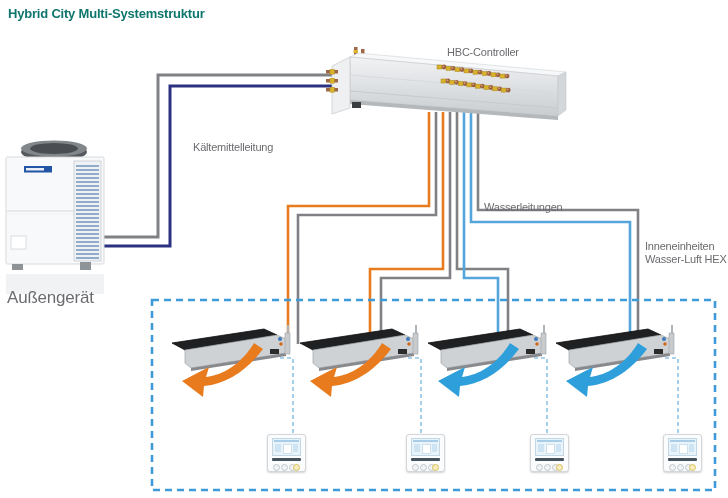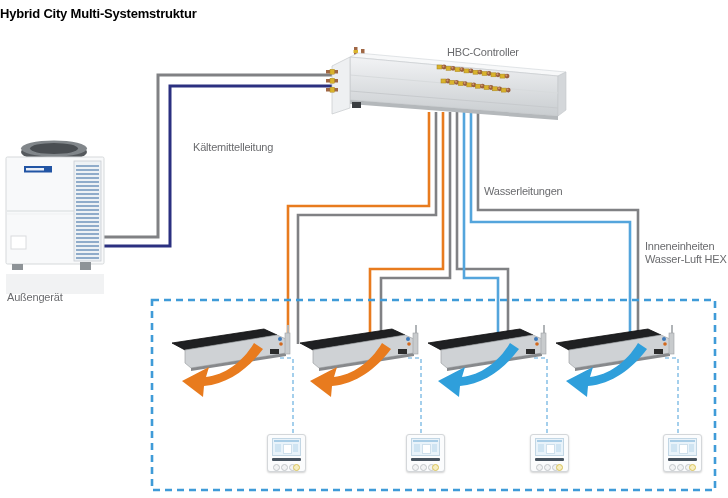--- a/index.html
+++ b/index.html
@@ -6,21 +6,21 @@
   .canvas{
     position:relative;width:728px;height:498px;background:#ffffff;overflow:hidden;
     font-family:"Liberation Sans", sans-serif;
   }
   .lines{position:absolute;left:0;top:0;width:728px;height:498px;}
   .lbl{
     position:absolute;color:#6a6b6e;font-weight:400;font-size:11px;line-height:13px;
     letter-spacing:-0.2px;white-space:nowrap;
   }
   .title{
-    position:absolute;left:0;top:6px;color:#000000;font-weight:700;font-size:13px;
+    position:absolute;left:8px;top:6px;color:#0f766e;font-weight:700;font-size:13px;
     letter-spacing:-0.2px;
   }
   .dev{position:absolute;}
   .indoor-unit .arrow{fill:#E87B1E;}
   .indoor-unit.warm .arrow{fill:#E87B1E;}
   .indoor-unit.cool .arrow{fill:#2F9FDB;}
   .remote{
     position:absolute;width:37px;height:36px;background:#fbfcfd;border:1px solid #d4d7da;
     border-radius:3px;box-shadow:0 1px 2px rgba(0,0,0,.18);
   }
@@ -270,20 +270,20 @@
         <i></i>
         <i></i>
         <i></i>
         <i></i>
       </div>
   </div>
 
   <div class="title">Hybrid City Multi-Systemstruktur</div>
   <div class="lbl" style="left:447px;top:46px">HBC-Controller</div>
   <div class="lbl" style="left:193px;top:141px">Kältemittelleitung</div>
-  <div class="lbl" style="left:484px;top:185px">Wasserleitungen</div>
+  <div class="lbl" style="left:484px;top:201px">Wasserleitungen</div>
   <div class="lbl" style="left:645px;top:240px">
     <span>Inneneinheiten</span><br>
     <span>Wasser-Luft HEX</span>
   </div>
-  <div class="lbl" style="left:7px;top:291px;font-size:11px">Außengerät</div>
+  <div class="lbl" style="left:7px;top:291px;font-size:17px">Außengerät</div>
 
 </div>
 
 </body></html>

